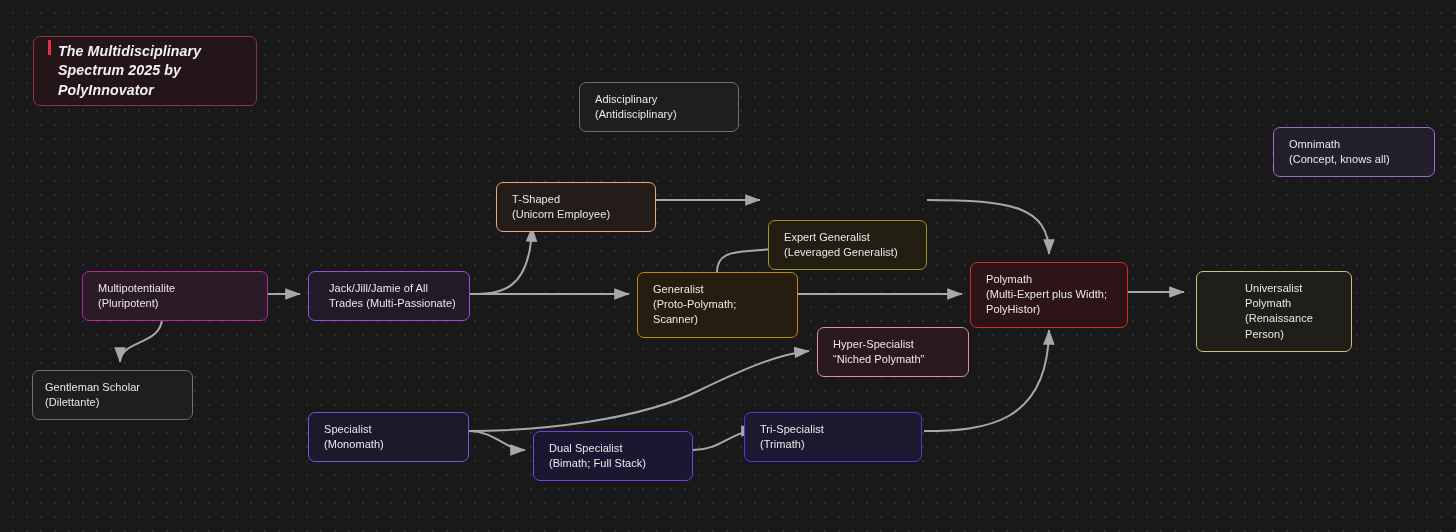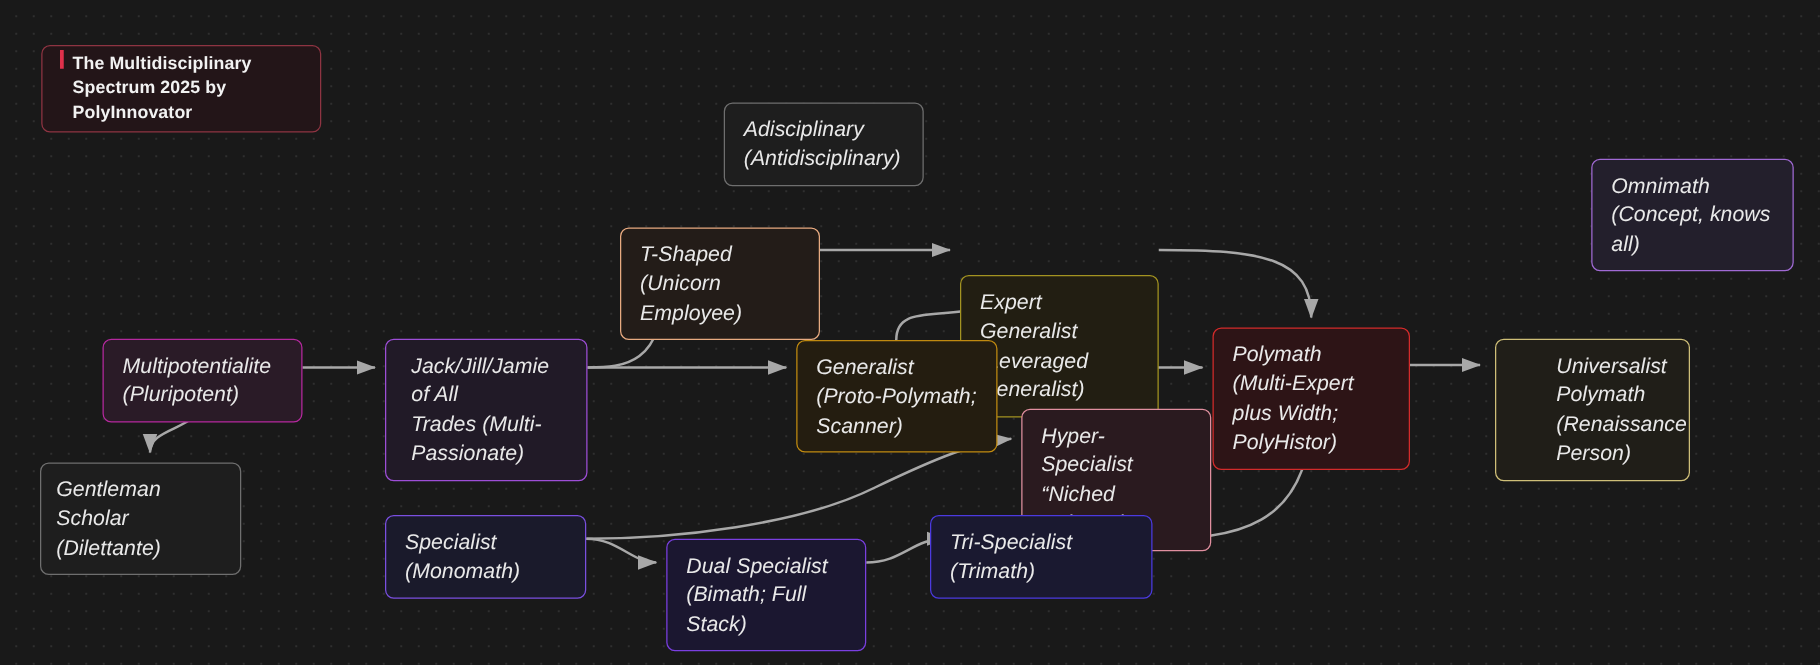--- a/index.html
+++ b/index.html
@@ -26,29 +26,28 @@
     height: 532px;
     pointer-events: none;
   }
   .node {
     position: absolute;
     box-sizing: border-box;
     border-radius: 7px;
     border: 1.6px solid #6f6f6f;
     background: #1e1e1e;
     color: #e9e9e9;
-    font-size: 17px;
+    font-size: 11px;
     line-height: 1.38;
     padding: 9px 13px 9px 15px;
     display: flex;
     flex-direction: column;
     justify-content: flex-start;
     white-space: pre-line;
     letter-spacing: 0.05px;
-    font-style: italic;
   }
   .node .line { display: block; }
 
   
   #title-card {
     position: absolute;
     left: 33px;
     top: 36px;
     width: 224px;
     height: 70px;
@@ -69,20 +68,21 @@
     align-self: flex-start;
     margin-top: 3px;
   }
   #title-text {
     color: #f2f2f2;
     font-size: 14.2px;
     font-weight: bold;
     line-height: 1.36;
     white-space: pre-line;
     letter-spacing: 0.1px;
+    font-style: italic;
   }
 </style>
 </head>
 <body>
 
 <div id="canvas" style="background-color: rgb(25, 25, 25);">
 
   <svg id="edges" viewBox="0 0 1456 532" xmlns="http://www.w3.org/2000/svg">
     <defs>
       <marker id="arrow" markerWidth="9" markerHeight="9" refX="7.4" refY="3.2" orient="auto" markerUnits="strokeWidth">
@@ -128,21 +128,21 @@
 
   <div id="node-layer">
       <div class="node" style="left: 579px; top: 82px; width: 160px; min-height: 45px; border-color: rgb(111, 111, 111); background: rgb(30, 30, 30);"><span class="line">Adisciplinary
 (Antidisciplinary)</span></div>
       <div class="node" style="left: 1273px; top: 127px; width: 162px; min-height: 39px; border-color: rgb(160, 106, 212); background: rgb(35, 31, 44);"><span class="line">Omnimath
 (Concept, knows all)</span></div>
       <div class="node" style="left: 452px; top: 182px; width: 160px; min-height: 37px; border-color: rgb(232, 170, 128); background: rgb(35, 28, 24); margin-left: 44px;"><span class="line">T-Shaped
 (Unicorn Employee)</span></div>
       <div class="node" style="left: 768px; top: 182px; width: 159px; min-height: 37px; border-color: rgb(163, 147, 33); background: rgb(34, 30, 18); margin-top: 38px;"><span class="line">Expert Generalist
 (Leveraged Generalist)</span></div>
-      <div class="node" style="left: 82px; top: 271px; width: 160px; min-height: 47px; border-color: rgb(181, 41, 158); background: rgb(42, 27, 39);"><span class="line">Multipotentialite
+      <div class="node" style="left: 82px; top: 271px; width: 186px; min-height: 47px; border-color: rgb(181, 41, 158); background: rgb(42, 27, 39);"><span class="line">Multipotentialite
 (Pluripotent)</span></div>
       <div class="node" style="left: 308px; top: 271px; width: 162px; min-height: 47px; border-color: rgb(157, 78, 214); background: rgb(33, 26, 39); padding-left: 20px;"><span class="line">Jack/Jill/Jamie of All
 Trades (Multi-Passionate)</span></div>
       <div class="node" style="left: 637px; top: 272px; width: 161px; min-height: 45px; border-color: rgb(192, 138, 16); background: rgb(36, 29, 16);"><span class="line">Generalist
 (Proto-Polymath; Scanner)</span></div>
       <div class="node" style="left: 970px; top: 262px; width: 158px; min-height: 60px; border-color: rgb(212, 43, 43); background: rgb(45, 20, 22);"><span class="line">Polymath
 (Multi-Expert plus Width;
 PolyHistor)</span></div>
       <div class="node" style="left: 1196px; top: 271px; width: 156px; min-height: 44px; border-color: rgb(207, 191, 120); background: rgb(32, 30, 24); padding-left: 48px;"><span class="line">Universalist Polymath
 (Renaissance Person)</span></div>

